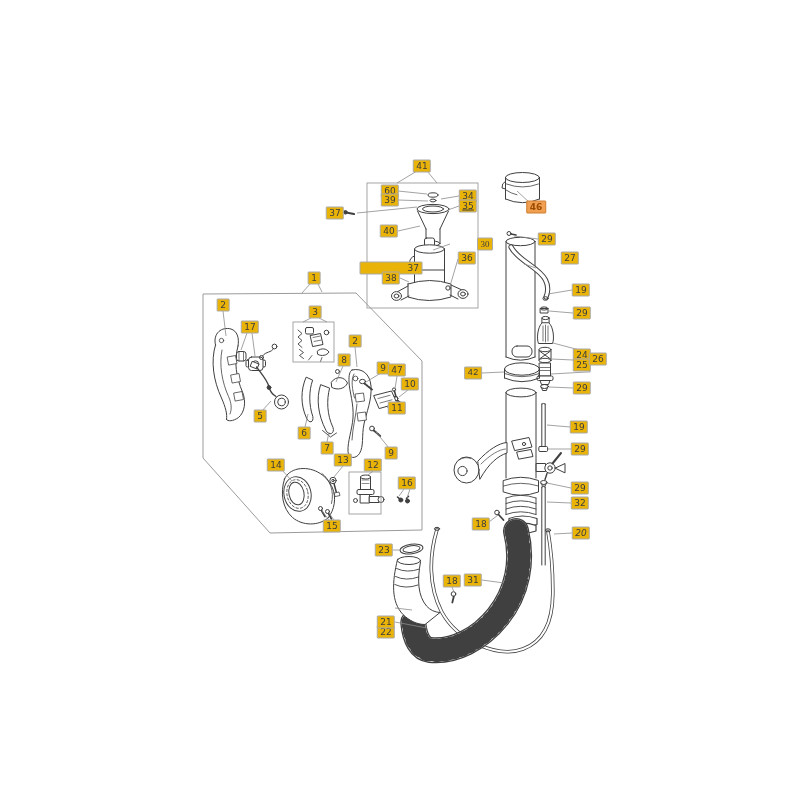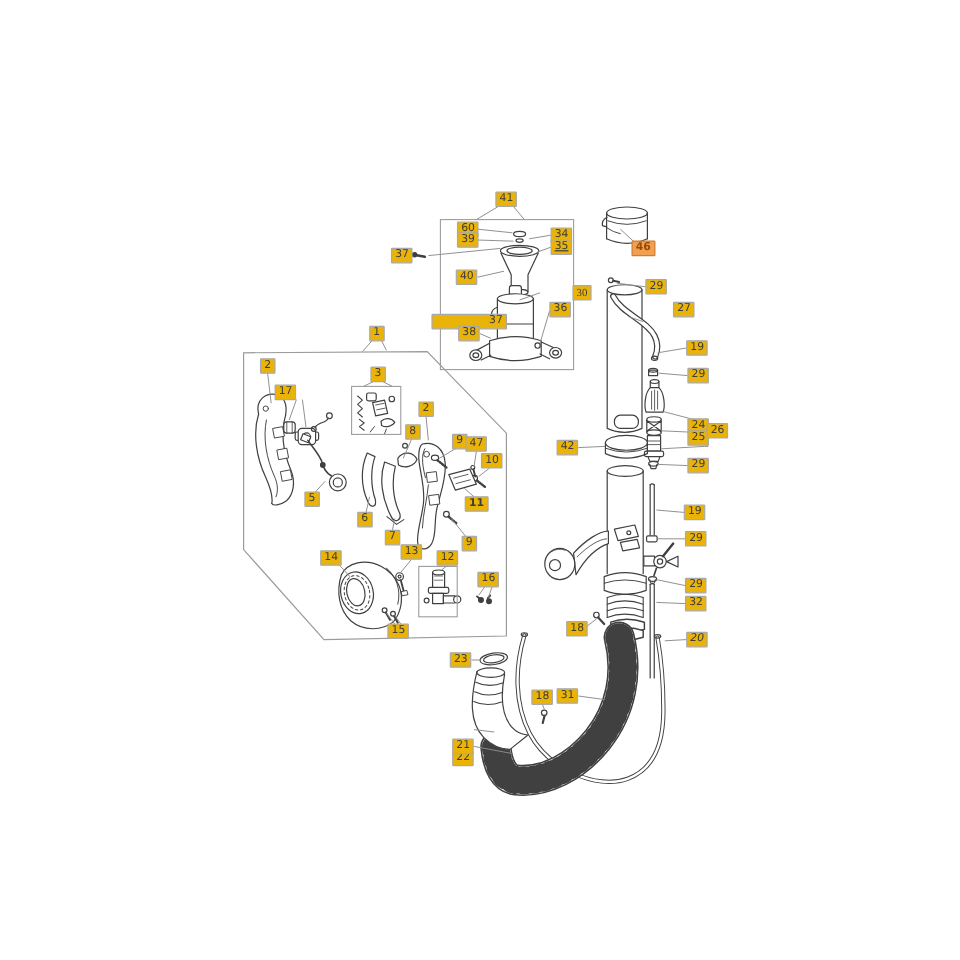--- a/index.html
+++ b/index.html
@@ -336,28 +336,28 @@
       <line x1="282" y1="470" x2="292" y2="481" stroke="#8c8c8c" stroke-width="0.8"></line>
       <line x1="404" y1="489" x2="399" y2="496" stroke="#8c8c8c" stroke-width="0.8"></line>
       <line x1="410" y1="489" x2="407" y2="498" stroke="#8c8c8c" stroke-width="0.8"></line>
       <line x1="329" y1="520" x2="322" y2="511" stroke="#8c8c8c" stroke-width="0.8"></line>
       <line x1="334" y1="520" x2="329" y2="513" stroke="#8c8c8c" stroke-width="0.8"></line>
     </svg>
 
   <div id="labels">
       <div class="lbl" style="left: 314px; top: 278px;">1</div>
       <div class="lbl" style="left: 223px; top: 305px;">2</div>
-      <div class="lbl" style="left: 238px; top: 327px;">17</div>
+      <div class="lbl" style="left: 250px; top: 327px;">17</div>
       <div class="lbl" style="left: 315px; top: 312px;">3</div>
       <div class="lbl" style="left: 355px; top: 341px;">2</div>
       <div class="lbl" style="left: 344px; top: 360px;">8</div>
       <div class="lbl" style="left: 383px; top: 368px;">9</div>
       <div class="lbl" style="left: 397px; top: 370px; text-align: center;">47</div>
       <div class="lbl" style="left: 410px; top: 384px;">10</div>
-      <div class="lbl" style="left: 397px; top: 420px; font-weight: bold;">11</div>
+      <div class="lbl" style="left: 397px; top: 408px;">11</div>
       <div class="lbl" style="left: 260px; top: 416px;">5</div>
       <div class="lbl" style="left: 304px; top: 433px;">6</div>
       <div class="lbl" style="left: 327px; top: 448px;">7</div>
       <div class="lbl" style="left: 391px; top: 453px;">9</div>
       <div class="lbl" style="left: 343px; top: 460px;">13</div>
       <div class="lbl" style="left: 373px; top: 465px;">12</div>
       <div class="lbl" style="left: 276px; top: 465px;">14</div>
       <div class="lbl" style="left: 407px; top: 483px;">16</div>
       <div class="lbl" style="left: 332px; top: 526px;">15</div>
       <div class="lbl" style="left: 422px; top: 166px;">41</div>
@@ -372,21 +372,21 @@
       <div class="lbl" style="left: 391px; top: 278px;">38</div>
       <div class="lbl" style="left: 467px; top: 258px;">36</div>
       <div class="lbl hl" style="left: 536px; top: 207px;">46</div>
       <div class="lbl" style="left: 547px; top: 239px;">29</div>
       <div class="lbl" style="left: 545px; top: 258px; margin-left: 25px;">27</div>
       <div class="lbl" style="left: 581px; top: 290px;">19</div>
       <div class="lbl" style="left: 582px; top: 313px;">29</div>
       <div class="lbl" style="left: 582px; top: 355px;">24</div>
       <div class="lbl" style="left: 582px; top: 365px;">25</div>
       <div class="lbl" style="left: 598px; top: 359px;">26</div>
-      <div class="lbl" style="left: 473px; top: 373px;">42</div>
+      <div class="lbl" style="left: 473px; top: 373px; font-family: Liberation Mono, monospace;">42</div>
       <div class="lbl" style="left: 582px; top: 388px;">29</div>
       <div class="lbl" style="left: 579px; top: 427px;">19</div>
       <div class="lbl" style="left: 580px; top: 449px;">29</div>
       <div class="lbl" style="left: 580px; top: 488px;">29</div>
       <div class="lbl" style="left: 580px; top: 503px;">32</div>
       <div class="lbl" style="left: 481px; top: 524px;">18</div>
       <div class="lbl" style="left: 581px; top: 533px; font-style: italic;">20</div>
       <div class="lbl" style="left: 384px; top: 550px;">23</div>
       <div class="lbl" style="left: 452px; top: 581px;">18</div>
       <div class="lbl" style="left: 473px; top: 580px;">31</div>

